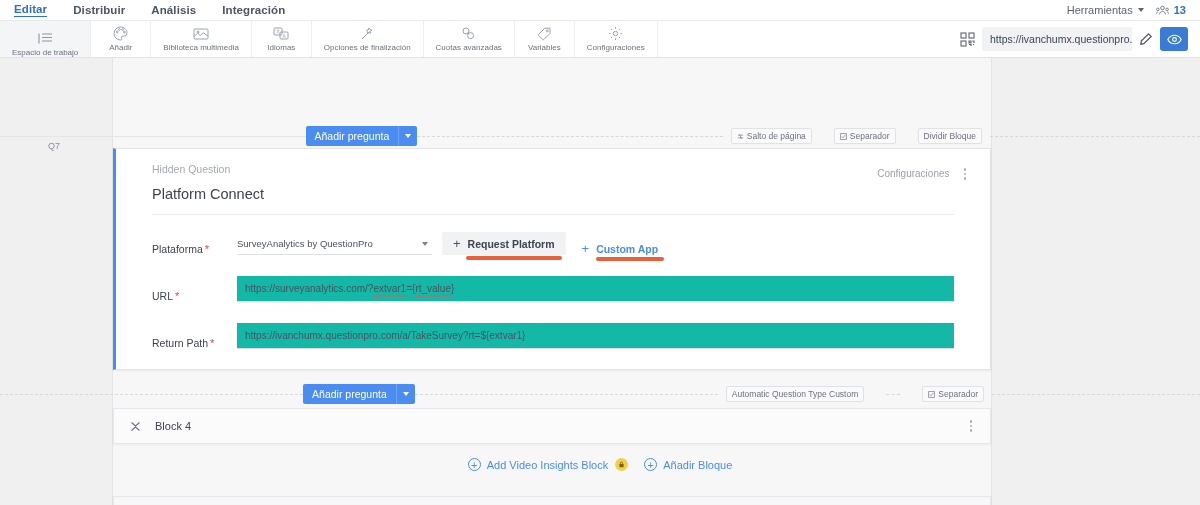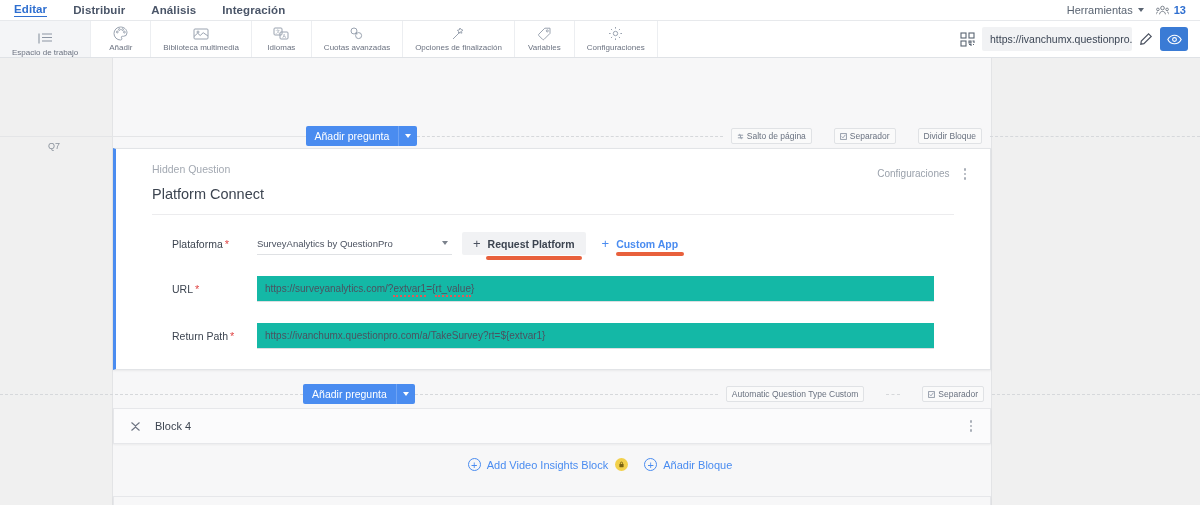--- a/index.html
+++ b/index.html
@@ -117,21 +117,21 @@
   .qtitle { font-size: 14.5px; color: #3c4450; margin-top: 11px; font-weight: 500;}
   .qcard-head-right {
     position: absolute; right: 22px; top: 17px;
     display: flex; align-items: center; gap: 12px;
   }
   .cfg-lbl { font-size: 10px; color: #9aa1ab; cursor: pointer; }
   .kebab { display:flex; flex-direction:column; gap:2px; cursor:pointer; padding:2px;}
   .kebab i { width:2.5px;height:2.5px;border-radius:50%;background:#a8aeb7;display:block;}
   .qdivider { margin: 12px 36px 0 36px; border-top: 1px solid #ececee; }
 
-  .frow { display: flex; align-items: center; padding: 0 56px; margin-top: 17px; }
+  .frow { display: flex; align-items: flex-end; padding: 0 36px; margin-top: 17px; }
   .flabel { width: 85px; font-size: 10.5px; color: #3c4450; flex-shrink:0; }
   .req { color: #e04646; font-size: 11px; margin-left: 2px; }
 
   .select {
     width: 195px; height: 22px; display:flex; align-items:center;
     border-bottom: 1px solid #dfe1e4; position: relative; cursor: pointer;
   }
   .select span { font-size: 9.5px; color: #4b5260; }
   .select .sc {
     position:absolute; right:4px; width:0;height:0;
@@ -276,36 +276,36 @@
         <text x="2.6" y="6.4" font-size="5" fill="#9aa3b0" stroke="none" font-family="sans-serif">文</text>
         <text x="9.6" y="10.6" font-size="5" fill="#9aa3b0" stroke="none" font-family="sans-serif">A</text>
       </svg>
     </span>
     <span class="tb-lbl">Idiomas</span>
   </div>
 
   <div class="tb-item">
     <span class="tb-ico">
       <svg width="15" height="15" viewBox="0 0 15 15" fill="none" stroke="#9aa3b0" stroke-width="1">
+        <path d="M2 13l7.5-7.5M9 2l1 1.6L11.8 4l-1.2 1.4.2 1.8-1.7-.6-1.6.8.1-1.8L6.4 4.3 8.2 4z"></path>
+        <path d="M2.3 12.7l1.6-1.6"></path>
+      </svg>
+    </span>
+    <span class="tb-lbl">Opciones de finalización</span>
+  </div>
+
+  <div class="tb-item">
+    <span class="tb-ico">
+      <svg width="15" height="15" viewBox="0 0 15 15" fill="none" stroke="#9aa3b0" stroke-width="1">
         <circle cx="5" cy="5" r="3"></circle>
           <circle cx="9.6" cy="9.6" r="3"></circle>
         <path d="M6.6 6.6l1.6 1.6"></path>
       </svg>
     </span>
     <span class="tb-lbl">Cuotas avanzadas</span>
-  </div>
-
-  <div class="tb-item">
-    <span class="tb-ico">
-      <svg width="15" height="15" viewBox="0 0 15 15" fill="none" stroke="#9aa3b0" stroke-width="1">
-        <path d="M2 13l7.5-7.5M9 2l1 1.6L11.8 4l-1.2 1.4.2 1.8-1.7-.6-1.6.8.1-1.8L6.4 4.3 8.2 4z"></path>
-        <path d="M2.3 12.7l1.6-1.6"></path>
-      </svg>
-    </span>
-    <span class="tb-lbl">Opciones de finalización</span>
   </div>
 
   <div class="tb-item">
     <span class="tb-ico">
       <svg width="15" height="14" viewBox="0 0 15 14" fill="none" stroke="#9aa3b0" stroke-width="1">
         <path d="M7.8 1.2H13V6.4L7 12.4a1 1 0 0 1-1.4 0L1.8 8.6a1 1 0 0 1 0-1.4z"></path>
         <circle cx="10.3" cy="3.9" r="1"></circle>
       </svg>
     </span>
     <span class="tb-lbl">Variables</span>

